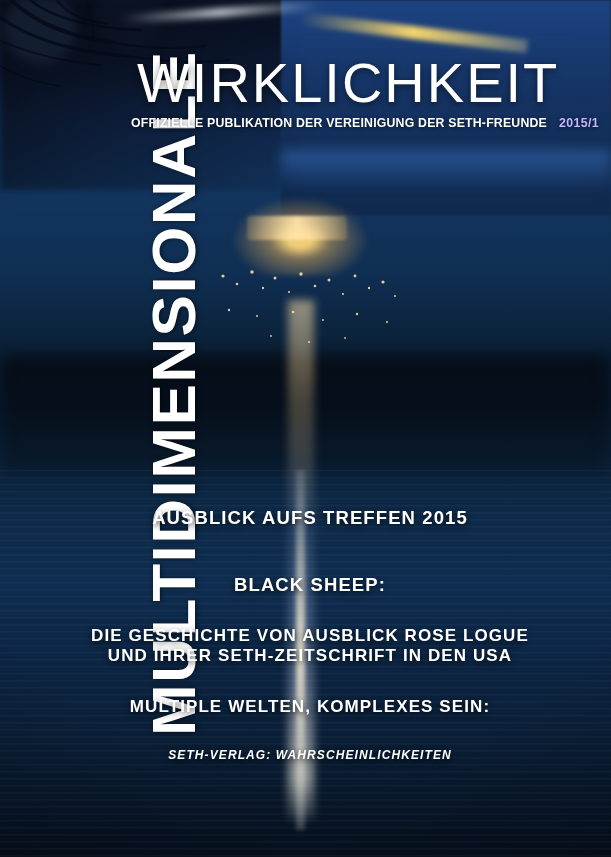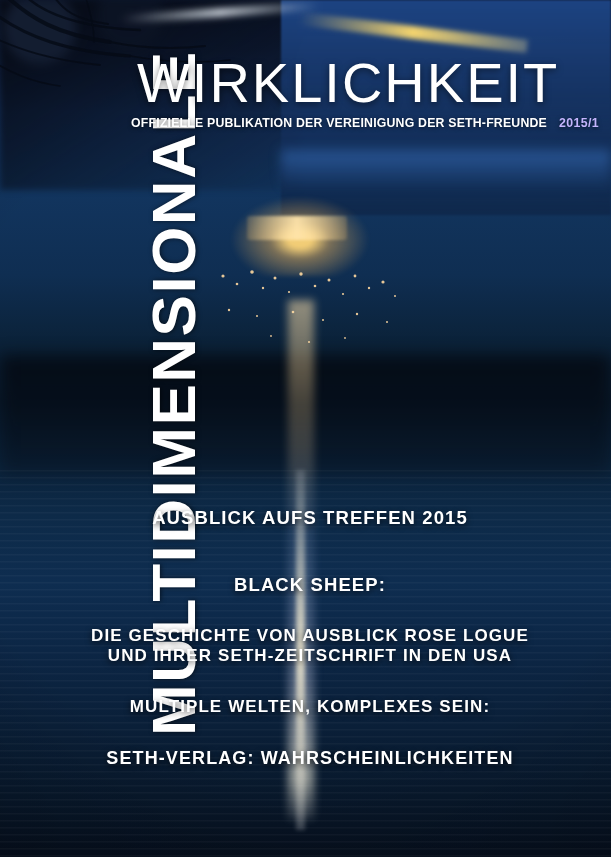--- a/index.html
+++ b/index.html
@@ -227,21 +227,21 @@
     letter-spacing: 1.1px;
     text-shadow: 0 2px 6px rgba(0,0,0,0.75);
     white-space: nowrap;
   }
   .cl-gap-xl { margin-top: 40px; }
   .cl-gap-l  { margin-top: 31px; }
   .cl-gap-m  { margin-top: 30px; }
   .cl-gap-s  { }
   .size-19 { font-size: 18.5px; margin-top: 45px; }
   .size-17 { font-size: 17px; }
-  .size-16 { font-size: 18px; }
+  .size-16 { font-size: 12px; font-style: italic; }
 </style>
 </head>
 <body>
 
 <div class="cover">
 
   <div class="photo"></div>
   <div class="sky-left"></div>
 
   <svg class="branches" viewBox="0 0 330 180" xmlns="http://www.w3.org/2000/svg">

